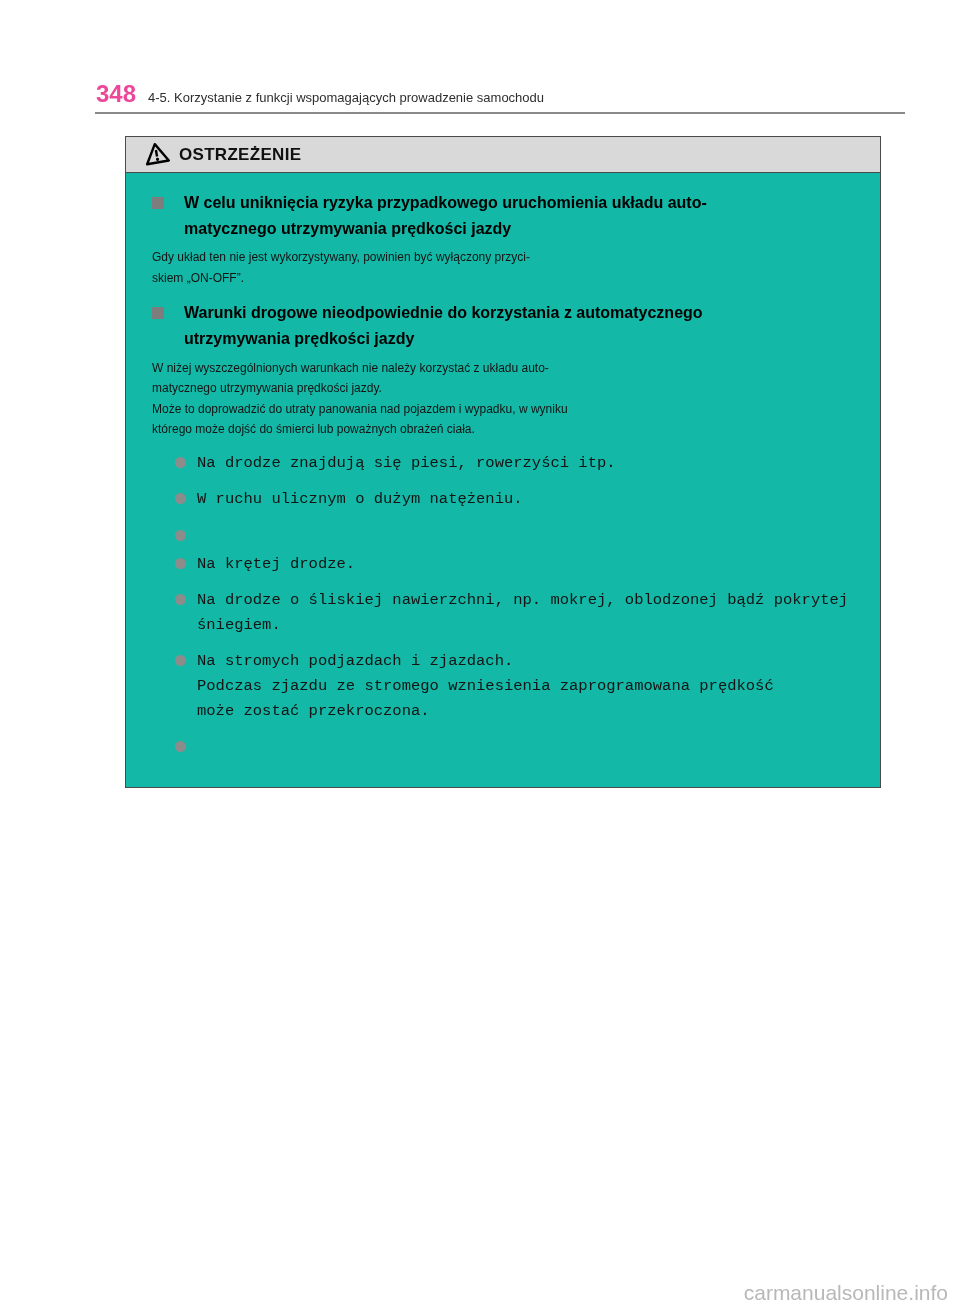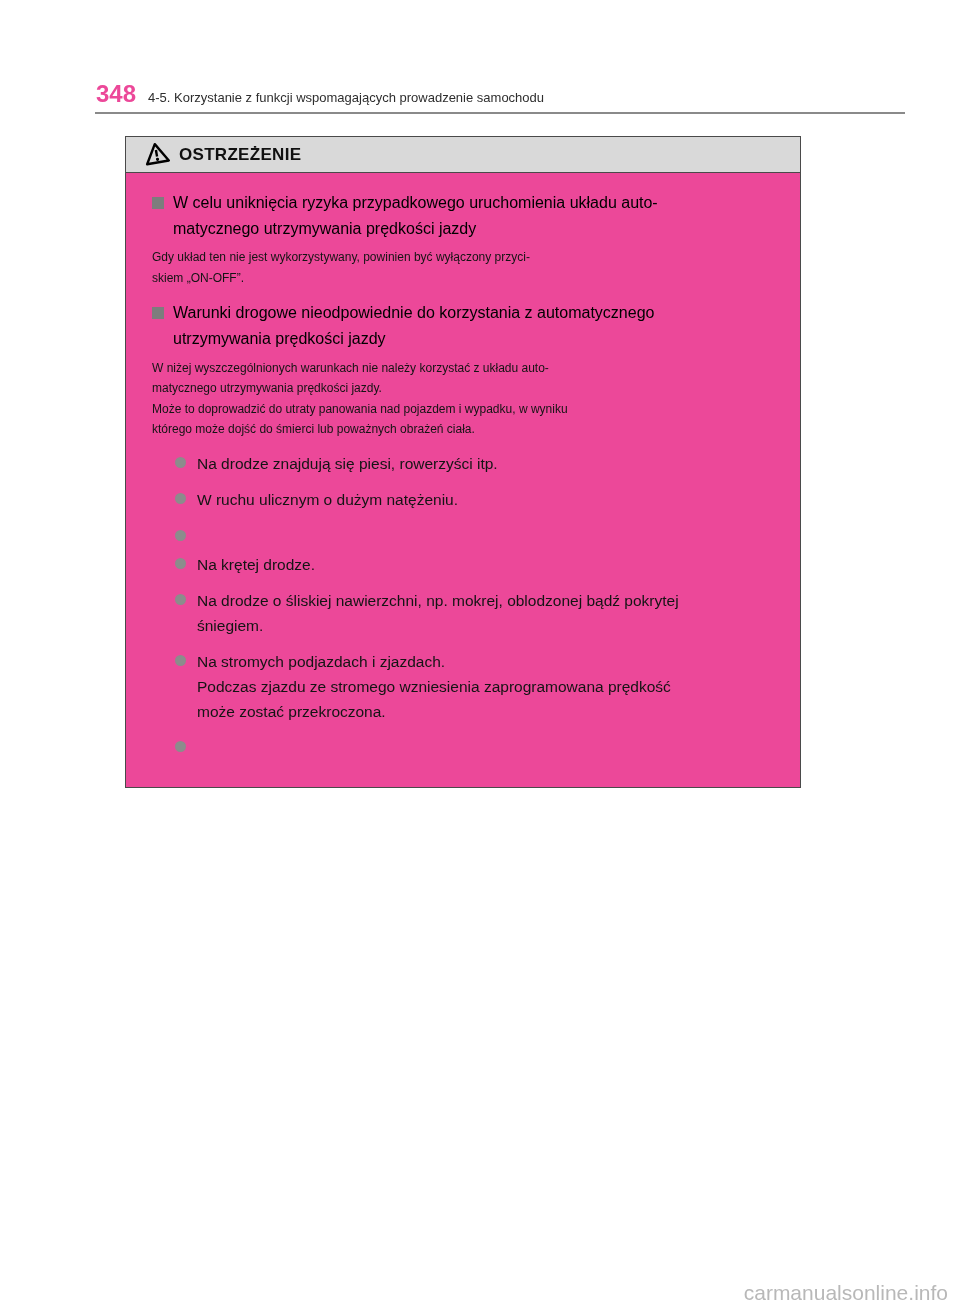--- a/index.html
+++ b/index.html
@@ -40,23 +40,23 @@
     width: 810px;
     height: 2px;
     background: #8a8a8a;
   }
 
   
   .warning-box {
     position: absolute;
     left: 125px;
     top: 136px;
-    width: 676px;
+    width: 756px;
     border: 1px solid #4a4a4a;
-    background: #ec4899;
+    background: #14b8a6;
   }
   .warning-header {
     height: 36px;
     background: #d9d9d9;
     border-bottom: 1px solid #4a4a4a;
     display: flex;
     align-items: center;
     padding-left: 17px;
     gap: 9px;
   }
@@ -68,22 +68,22 @@
     letter-spacing: 0.3px;
   }
   .warning-body {
     padding: 17px 24px 24px 26px;
   }
 
   
   .w-section { margin-bottom: 6px; }
   .w-heading {
     display: flex;
-    gap: 9px;
-    font-weight: 400;
+    gap: 20px;
+    font-weight: 700;
     font-size: 16px;
     line-height: 1.64;
     color: #000;
   }
   .sq-bullet {
     flex: 0 0 12px;
     width: 12px;
     height: 12px;
     background: #7d7d7d;
     margin-top: 7px;
@@ -103,20 +103,21 @@
     margin: 8px 0 0 0;
     padding: 0;
   }
   .w-bullets li {
     display: flex;
     gap: 11px;
     margin: 11px 0;
     font-size: 15.5px;
     line-height: 1.62;
     color: #141414;
+    font-family: Liberation Mono, monospace;
   }
   .dot {
     flex: 0 0 11px;
     width: 11px;
     height: 11px;
     border-radius: 50%;
     background: #8c8c8c;
     margin-top: 6px;
     margin-left: 23px;
   }

